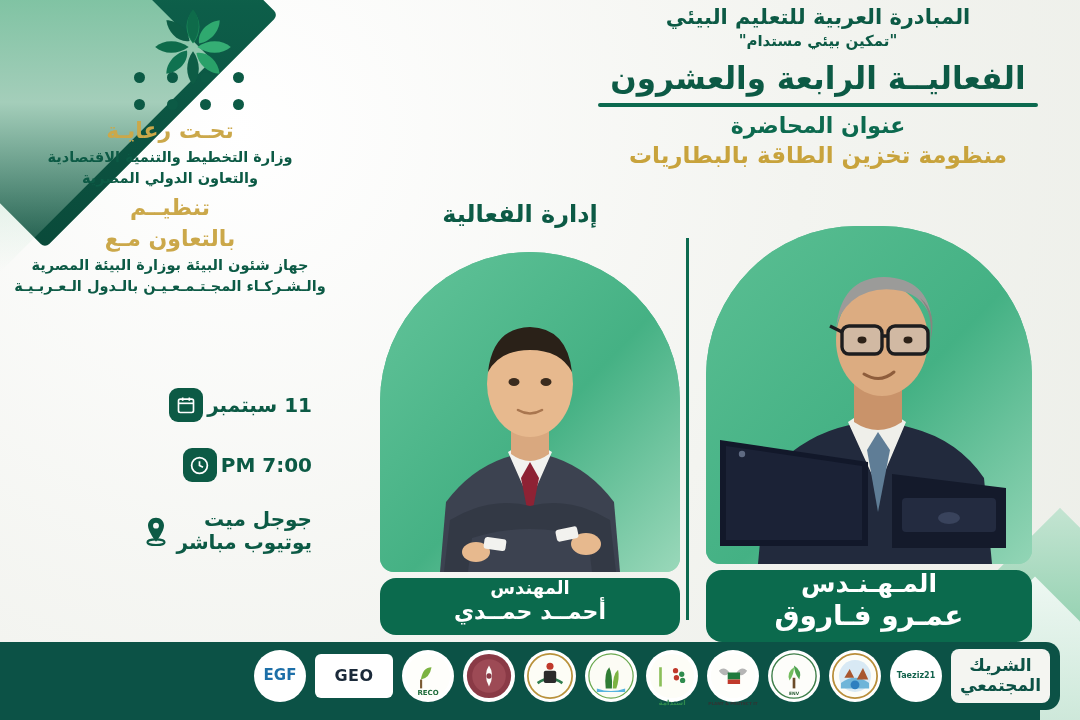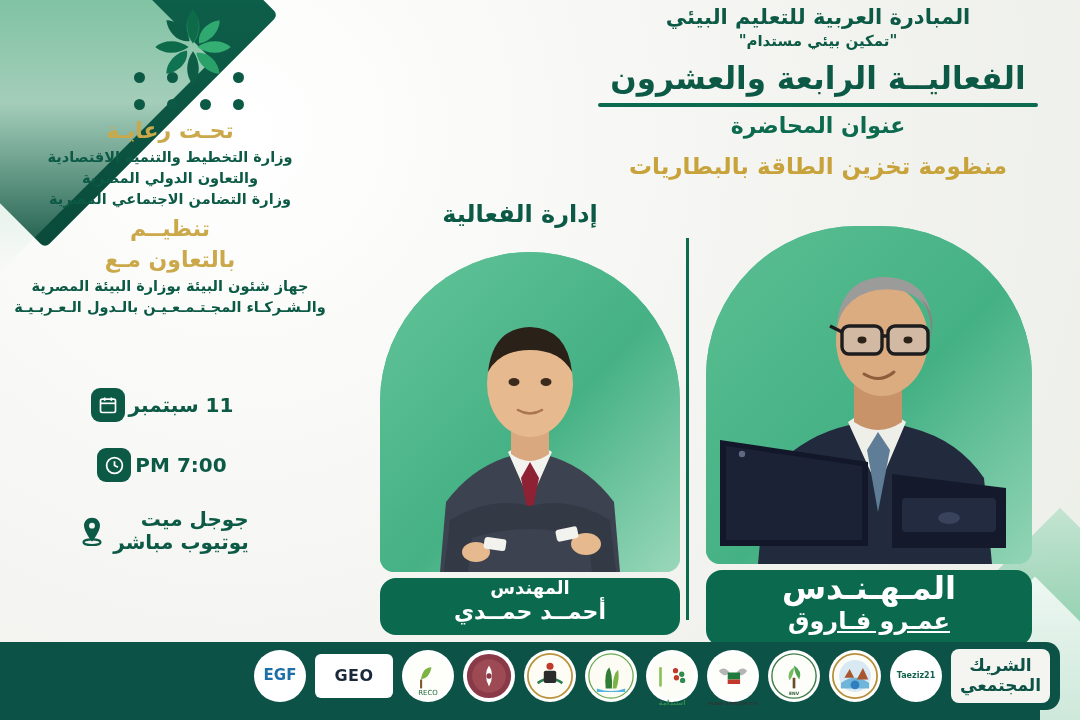--- a/index.html
+++ b/index.html
@@ -62,39 +62,39 @@
   .hdr-event{
     color:#0c5a45;font-weight:bold;font-size:31px;margin-top:10px;letter-spacing:1px;
   }
   .hdr-rule{
     height:4px;background:#0c6a4f;margin:7px 30px 6px 30px;border-radius:2px;
   }
   .hdr-lec-label{
     color:#0c6a4f;font-weight:bold;font-size:22px;letter-spacing:1px;
   }
   .hdr-lec-title{
-    color:#c8a33c;font-weight:bold;font-size:23px;margin-top:15px;
+    color:#c8a33c;font-weight:bold;font-size:23px;margin-top:4px;
   }
 
   
   .sponsors{
     position:absolute;left:0;top:112px;width:340px;text-align:center;direction:rtl;
   }
   .sp-head{
     color:#cba84a;font-weight:bold;font-size:22px;letter-spacing:2px;margin:6px 0 4px;
   }
   .sp-body{
     color:#0c5a45;font-weight:bold;font-size:14.5px;line-height:1.45;
   }
   .sp-body.sp-spaced{letter-spacing:1.2px;}
 
   
   .info{position:absolute;left:12px;top:388px;width:300px;direction:rtl;}
   .info-row{display:flex;align-items:center;gap:4px;margin-bottom:26px;
-            flex-direction:row-reverse;justify-content:center;}
+            flex-direction:row-reverse;justify-content:flex-end;}
   .info-icon{
     width:34px;height:34px;flex:0 0 34px;border-radius:9px;background:#0c5a45;
     display:flex;align-items:center;justify-content:center;color:#fff;
   }
   .info-icon.pin{background:transparent;color:#0c5a45;border-radius:0;}
   .info-text{color:#0c5a45;font-weight:bold;font-size:20px;line-height:1.15;text-align:right;}
 
   
   .manage-label{
     position:absolute;left:420px;top:200px;width:200px;text-align:center;
@@ -111,23 +111,23 @@
     overflow:hidden;position:relative;
     background:linear-gradient(160deg,#5fc095 0%,#47b587 45%,#8fd3b2 100%);
   }
   .sp-right .photo{height:338px;}
   .nameplate{
     margin-top:6px;background:#0b6a4d;color:#fff;border-radius:16px;
     padding:0 10px 10px;text-align:center;direction:rtl;
   }
   .sp-right .nameplate{background:#0b6a4d;}
   .np-title{font-weight:bold;font-size:18px;letter-spacing:1px;line-height:1.15;}
-  .sp-right .np-title{font-size:32px;}
+  .sp-right .np-title{font-size:25px;}
   .np-name{font-weight:bold;font-size:22px;letter-spacing:1px;line-height:1.2;}
-  .sp-right .np-name{font-size:24px;text-decoration:underline;}
+  .sp-right .np-name{font-size:28px;}
 
   
   .strip{
     position:absolute;left:0;bottom:10px;width:1040px;height:68px;
     background:#0c5246;border-radius:0 14px 14px 0;
     display:flex;align-items:center;gap:9px;padding:0 10px;direction:rtl;
   }
   .strip-label{
     background:#f4f5f1;color:#0c5246;border-radius:8px;
     font-weight:bold;font-size:17px;line-height:1.15;text-align:center;
@@ -193,21 +193,20 @@
     <div class="hdr-event">الفعاليــة الرابعة والعشرون</div>
     <div class="hdr-rule"></div>
     <div class="hdr-lec-label">عنوان المحاضرة</div>
     <div class="hdr-lec-title">منظومة تخزين الطاقة بالبطاريات</div>
   </div>
 
   <div class="sponsors">
     <div class="sp-head">تحـت رعايـة</div>
     <div class="sp-body">وزارة التخطيط والتنمية الاقتصادية</div>
     <div class="sp-body">والتعاون الدولي المصرية</div>
-    <div class="sp-body">وزارة التضامن الاجتماعي المصرية</div>
 
     <div class="sp-head">تنظيــم</div>
 
     <div class="sp-head">بالتعاون مـع</div>
     <div class="sp-body">جهاز شئون البيئة بوزارة البيئة المصرية</div>
     <div class="sp-body sp-spaced">والـشـركـاء المجـتـمـعـيـن بالـدول الـعـربـيـة</div>
   </div>
 
   <div class="info">
 
@@ -422,21 +421,21 @@
         <circle cx="26" cy="26" r="3" fill="#8a3a46"></circle>
       </svg>
     </div>
 
     <div class="logo">
       <svg viewBox="0 0 52 52" width="50" height="50" aria-hidden="true">
         <circle cx="26" cy="26" r="25" fill="#fefefb"></circle>
         <path d="M18 30 q2 -14 12 -14 q-2 12 -12 14Z" fill="#7cb342"></path>
         <rect x="17" y="30" width="2.4" height="10" fill="#7a5a33"></rect>
       </svg>
-      <span style="position:absolute;bottom:13px;font-size:7px;color:#1d6b3a;font-weight:normal">RECO</span>
+      <span style="position:absolute;bottom:13px;font-size:7px;color:#1d6b3a;font-weight:bold">RECO</span>
     </div>
 
     <div class="logo rect">
       <span style="color:#1b2a3a;font-weight:bold;font-size:16px;letter-spacing:.5px">GEO</span>
     </div>
 
     <div class="logo">
       <span style="color:#1d6fa8;font-weight:bold;font-size:15px">EGF</span>
     </div>
   </div>

